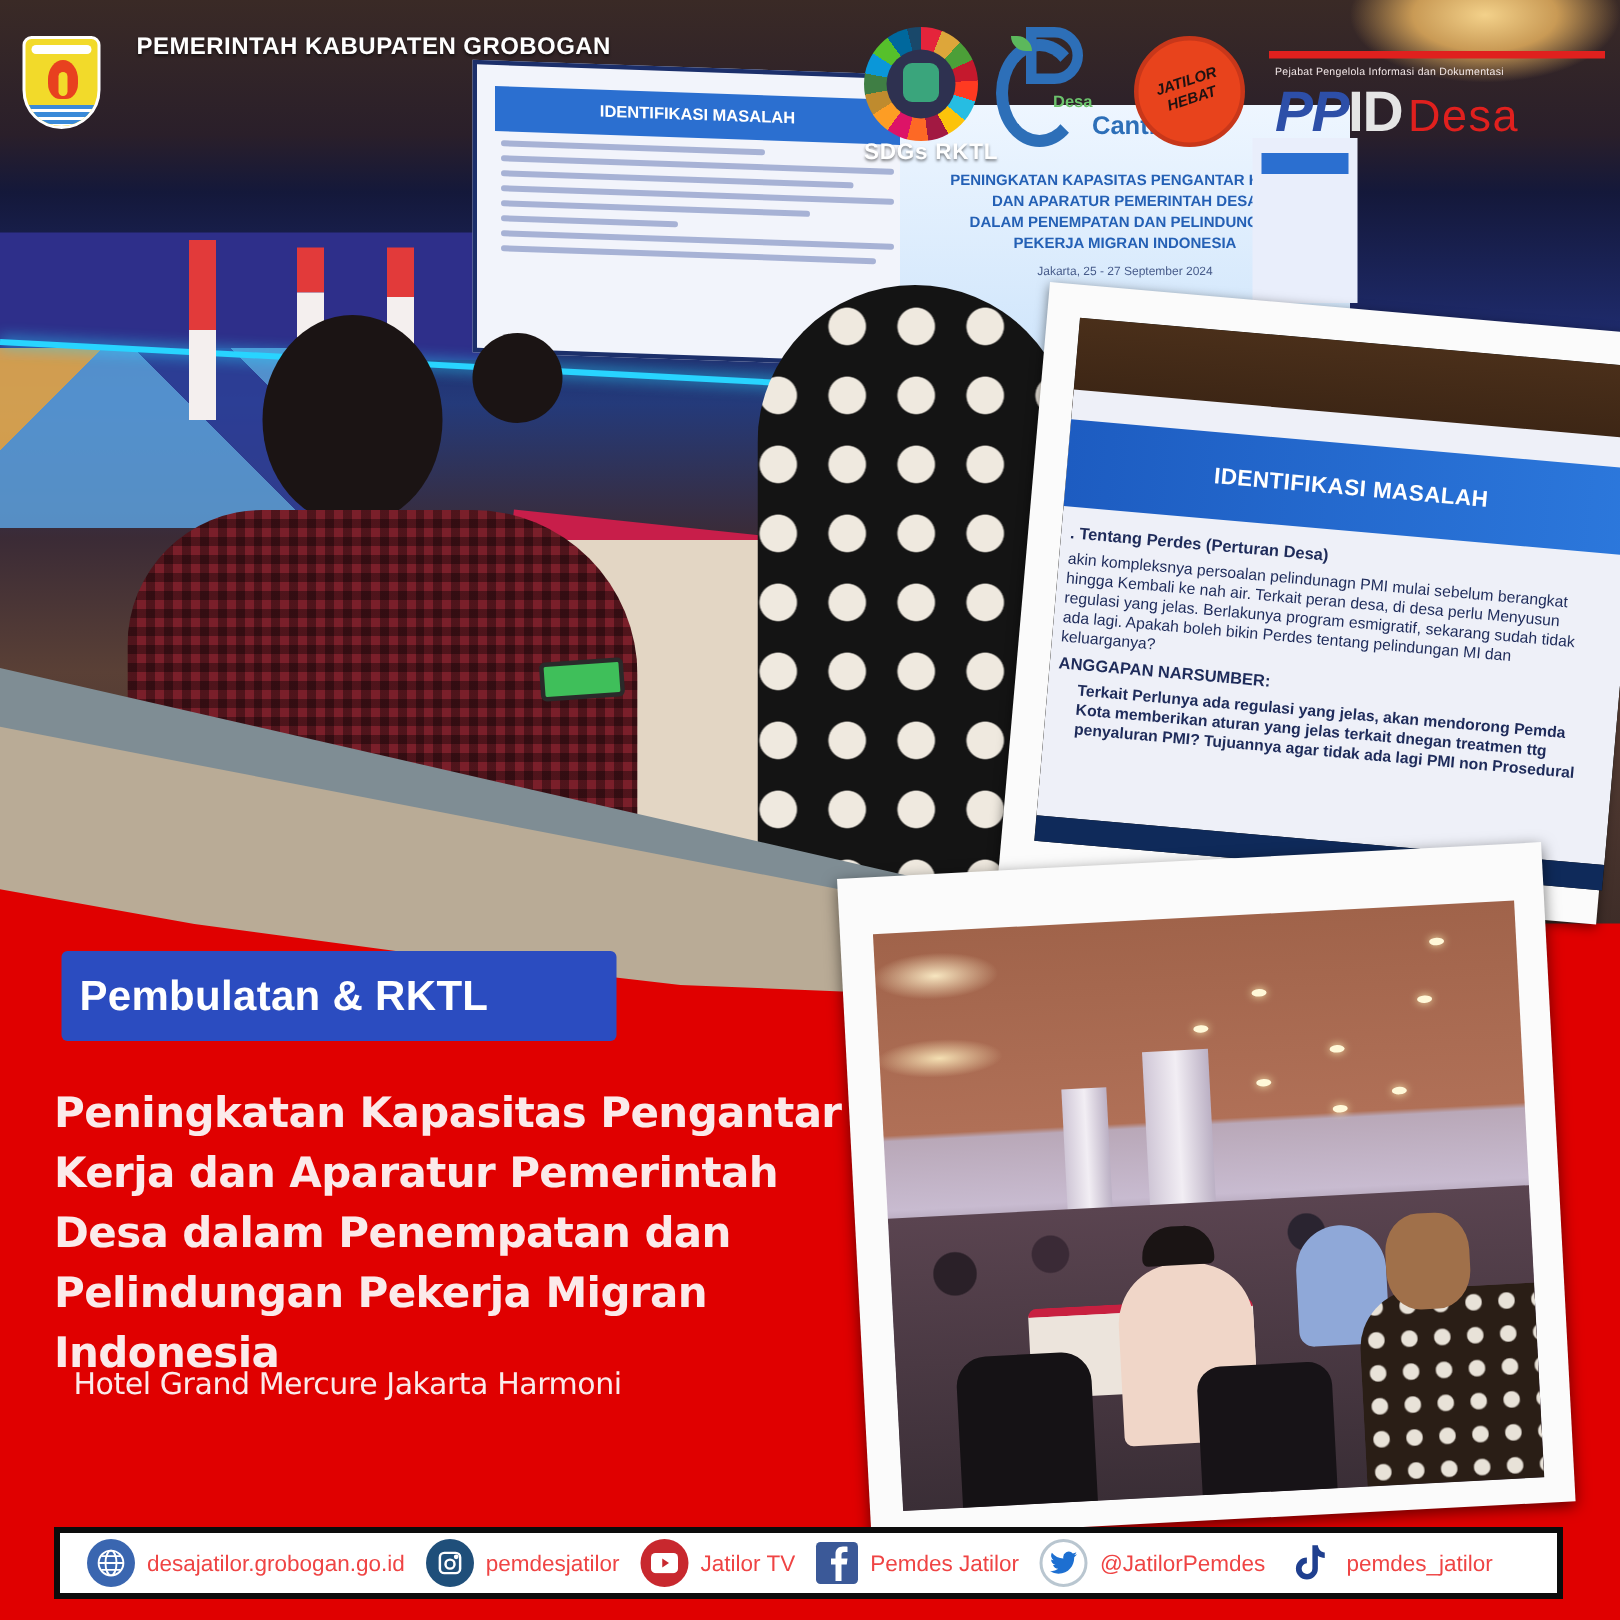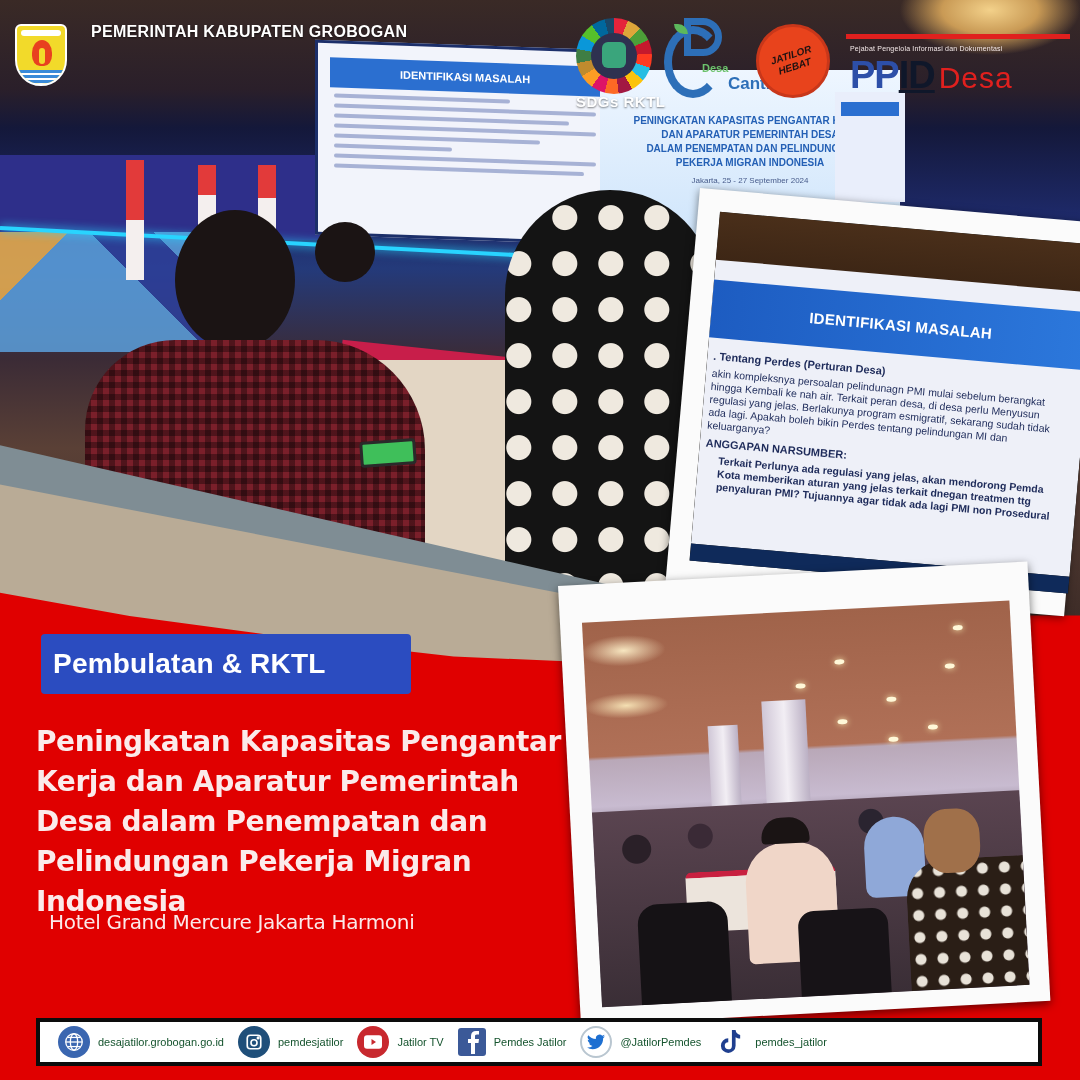--- a/index.html
+++ b/index.html
@@ -83,22 +83,22 @@
   .logo-cantik .leaf { position:absolute; left:10px; top:6px; width:14px; height:10px; background:#5cb85c; border-radius:0 10px 0 10px; }
   .logo-cantik .t1 { position:absolute; left:38px; top:44px; color:#6cc26c; font-size:11px; font-weight:bold; }
   .logo-cantik .t2 { position:absolute; left:36px; top:56px; color:#2d6fb8; font-size:17px; font-weight:bold;margin-left:28px; }
 
   .logo-jatilor { position:absolute; left:756px; top:24px; width:74px; height:74px; border-radius:50%; background:#e8431c; border:3px solid #c8371a; display:flex; align-items:center; justify-content:center; }
   .logo-jatilor span { color:#1e1212; font-weight:bold; font-size:10px; font-style:italic; transform:rotate(-18deg); text-align:center; line-height:12px; }
 
   .ppid-bar { position:absolute; left:846px; top:34px; width:224px; height:5px; background:#e0201e; }
   .ppid-sub { position:absolute; left:850px; top:45px; color:#f3e8e8; font-size:7px; letter-spacing:.2px; white-space:nowrap; }
   .ppid-main { position:absolute; left:850px; top:56px; font-size:38px; font-weight:bold; line-height:38px; letter-spacing:-1px; }
-  .ppid-main .pp { color:#2d4fa8; }
-  .ppid-main .id { color:#0f172a;text-decoration:underline; }
+  .ppid-main .pp { color:#2d4fa8; font-style:italic; }
+  .ppid-main .id { color:#e5e5e5; }
   .ppid-main .desa { color:#e0201e; font-weight:normal; font-size:30px; letter-spacing:1px; margin-left:4px; }
 
   
   .polaroid-slide { position:absolute; left:700px; top:188px; width:400px; height:395px; background:#fbfbfb; transform:rotate(5deg); transform-origin:top left; box-shadow:0 2px 8px rgba(0,0,0,.5); }
   .slide { position:absolute; left:22px; top:22px; width:380px; height:350px; background:#161410; overflow:hidden; }
   .slide .ceiling { position:absolute; left:0; top:0; width:100%; height:60px; background:linear-gradient(180deg,#4a2f1a,#3a2414); }
   .slide .body { position:absolute; left:0; top:48px; width:100%; height:285px; background:#eef0f8; }
   .slide .banner { position:absolute; left:0; top:20px; width:100%; height:58px; background:linear-gradient(90deg,#1d5cc1,#2c78dc); color:#fff; font-weight:bold; font-size:15px; display:flex; align-items:center; justify-content:center; letter-spacing:.3px; }
   .slide .txt { position:absolute; left:6px; top:90px; width:360px; color:#1e2b5a; font-family:"Liberation Sans Narrow","Liberation Sans",sans-serif; font-size:10.5px; line-height:13px; }
   .slide .txt .h { font-weight:bold; font-size:11px; margin-bottom:4px; }
@@ -135,21 +135,21 @@
 
   
   .badge { position:absolute; left:41px; top:634px; width:370px; height:60px; background:#2b4cc0; border-radius:4px; color:#fff; font-weight:bold; font-size:28px; display:flex; align-items:center; padding-left:12px; letter-spacing:.2px; }
   .headline { position:absolute; left:36px; top:722px; width:540px; color:#fbeaea; font-size:28px; line-height:40px; font-family:"DejaVu Sans", sans-serif; font-weight:bold; letter-spacing:-.4px; }
   .venue { position:absolute; left:49px; top:906px; color:#fbeaea; font-size:20px; line-height:32px; font-family:"DejaVu Sans", sans-serif; letter-spacing:-.3px; }
 
   
   .social { position:absolute; left:36px; top:1018px; width:1006px; height:48px; background:#fff; border:4px solid #0c0c0c; display:flex; align-items:center; padding-left:18px; gap:0; }
   .soc-item { display:flex; align-items:center; margin-right:14px; }
   .soc-icon { width:32px; height:32px; border-radius:50%; display:flex; align-items:center; justify-content:center; margin-right:8px; flex-shrink:0; }
-  .soc-label { font-size:11px; color:#14532d; white-space:nowrap; }
+  .soc-label { font-size:15px; color:#ef4444; white-space:nowrap; }
   .ic-web { background:#3a66b0; }
   .ic-ig { background:#1f4f7a; }
   .ic-yt { background:#c8282e; }
   .ic-fb { background:#3b5998; border-radius:3px; width:28px; height:28px; }
   .ic-tw { background:#fff; border:2px solid #b9c6d0; }
   .ic-tt { background:transparent; }
 </style>
 </head>
 <body>
 

